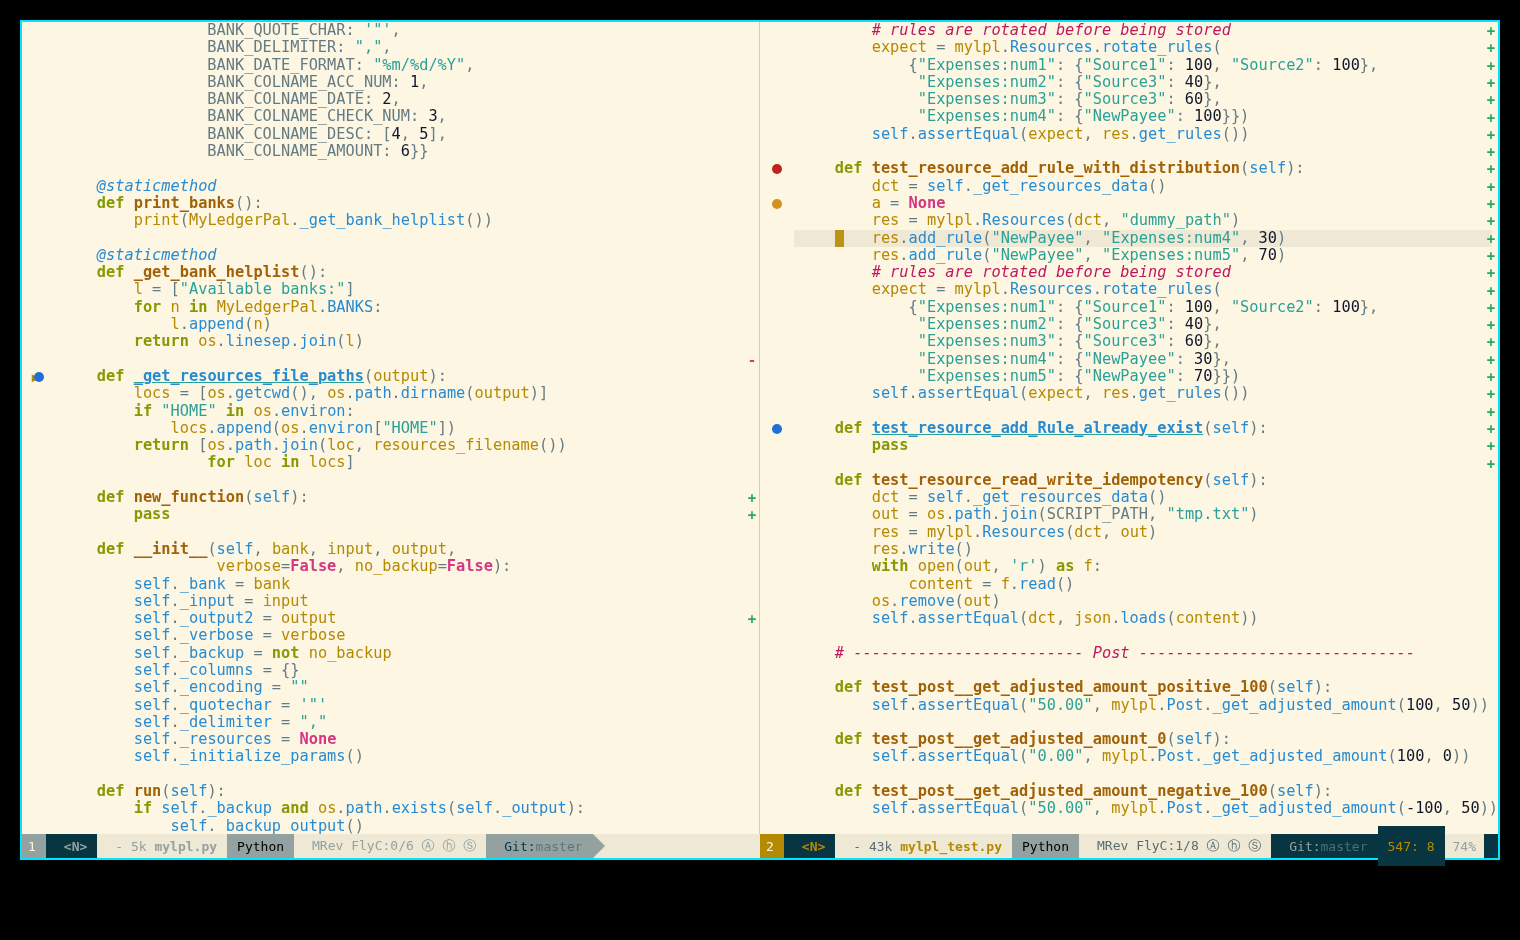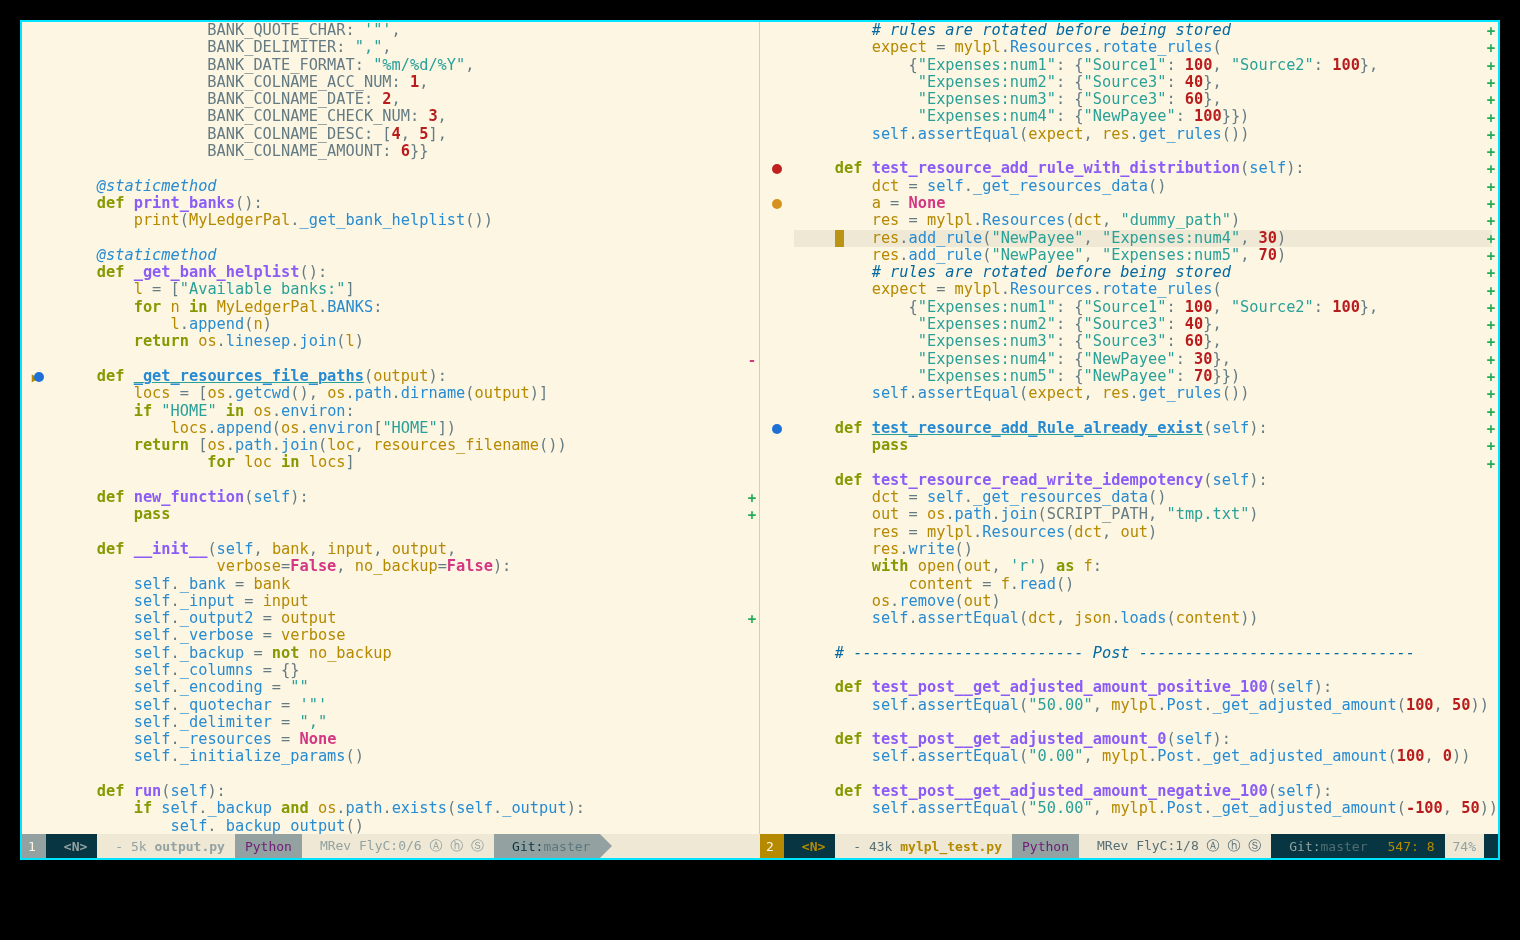--- a/index.html
+++ b/index.html
@@ -32,39 +32,39 @@
   .ml-active   { background: #eee8d5; color: #586e75; }
   .seg { height: 24px; display: inline-flex; align-items: center; padding: 0 10px; position: relative; }
   .seg::after { content: ""; position: absolute; right: -12px; top: 0;
                 border-top: 12px solid transparent; border-bottom: 12px solid transparent;
                 border-left: 12px solid var(--bg); }
   .seg-num   { --bg:#93a1a1; background:#93a1a1; color:#fdf6e3; padding-left: 6px; }
   .seg-num-a { --bg:#b58900; background:#b58900; color:#fdf6e3; padding-left: 6px; }
   .seg-mode  { --bg:#073642; background:#073642; color:#93a1a1; font-weight: bold; padding-left: 18px; }
   .seg-mode-a{ --bg:#073642; background:#073642; color:#b58900; font-weight: bold; padding-left: 18px;}
   .seg-file  { --bg:#eee8d5; background:#eee8d5; padding-left: 18px; }
-  .seg-py    { --bg:#93a1a1; background:#93a1a1; color:#701a75; }
+  .seg-py    { --bg:#93a1a1; background:#93a1a1; color:#000000; }
   .seg-flyc  { --bg:#eee8d5; background:#eee8d5; padding-left: 18px; }
   .seg-git   { --bg:#93a1a1; background:#93a1a1; color:#073642; padding-left: 18px; }
   .seg-git-a { --bg:#073642; background:#073642; color:#93a1a1; padding-left: 18px; }
   .ml .right { margin-left: auto; display: flex; align-items: center; }
-  .seg-pos   { background:#073642; color:#b58900; padding: 0 10px; height: 24px; display: inline-flex; align-items: center; }
+  .seg-pos   { background:#073642; color:#b58900; padding: 0 10px; height: 40px; display: inline-flex; align-items: center; }
   .seg-pct   { background:#eee8d5; color:#93a1a1; padding: 0 8px; height: 24px; display: inline-flex; align-items: center; }
   
   .kw { color:#859900; font-weight: bold; }      
   .dec{ color:#268bd2; font-style: italic; }     
-  .fn { color:#8b5cf6; font-weight: bold; }      
+  .fn { color:#a16207; font-weight: bold; }      
   .fnu{ color:#268bd2; font-weight: bold; text-decoration: underline 1px #2aa198; }
   .id { color:#657b83; }
   .sf { color:#268bd2; }                         
   .at { color:#268bd2; }                         
   .str{ color:#2aa198; }                         
-  .num{ color:#b91c1c;font-weight:bold; }                         
+  .num{ color:#0f172a; }                         
   .bl { color:#d33682; font-weight: bold; }                         
-  .cm { color:#0369a1; font-style: italic; margin-top: 41px; }
+  .cm { color:#be185d; font-style: italic; margin-top: 41px; }
   .bi { color:#b58900; }                         
   .var{ color:#b58900; }                         
 </style>
 </head>
 <body>
 
 <div class="outer">
   <div class="panes">
 
     <div class="pane pane-left">
@@ -120,21 +120,21 @@
   <div class="modelines">
 
     <div class="ml ml-inactive">
       <span class="seg seg-num">
           <span>1</span>
         </span>
       <span class="seg seg-mode">
           <span>&lt;N&gt;</span>
         </span>
       <span class="seg seg-file">
-        <span>- 5k</span>&nbsp;<b>output.py</b>
+        <span>- 5k</span>&nbsp;<b>mylpl.py</b>
       </span>
       <span class="seg seg-py">
           <span>Python</span>
         </span>
       <span class="seg seg-flyc">
           <span>MRev FlyC:0/6 Ⓐ ⓗ Ⓢ</span>
         </span>
       <span class="seg seg-git">
         <span>Git:</span>
           <span style="opacity:.4">master</span>

